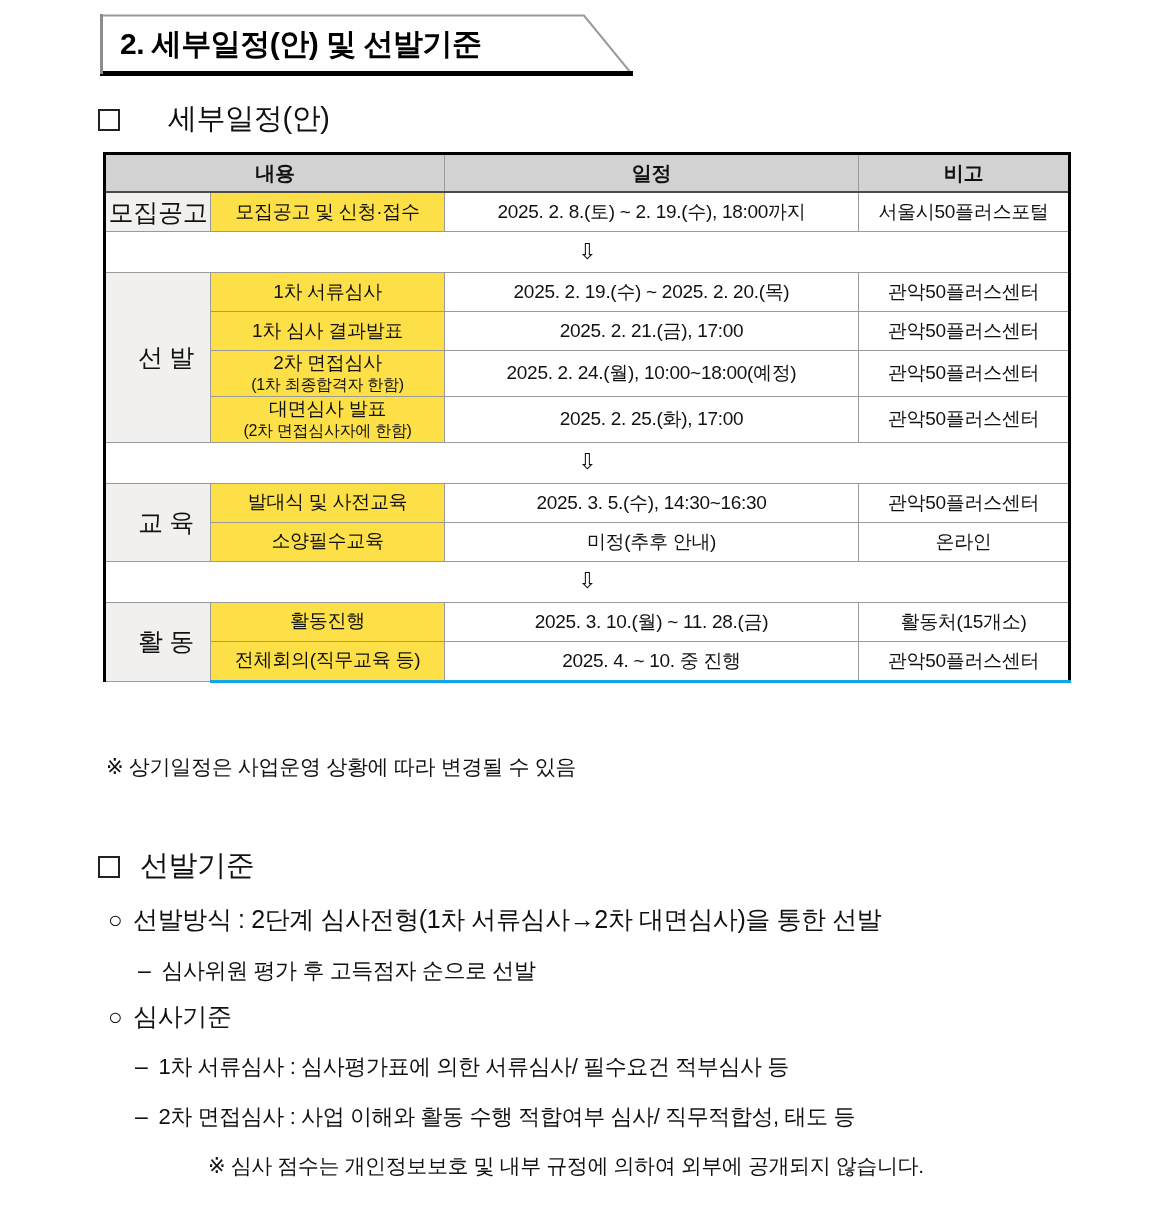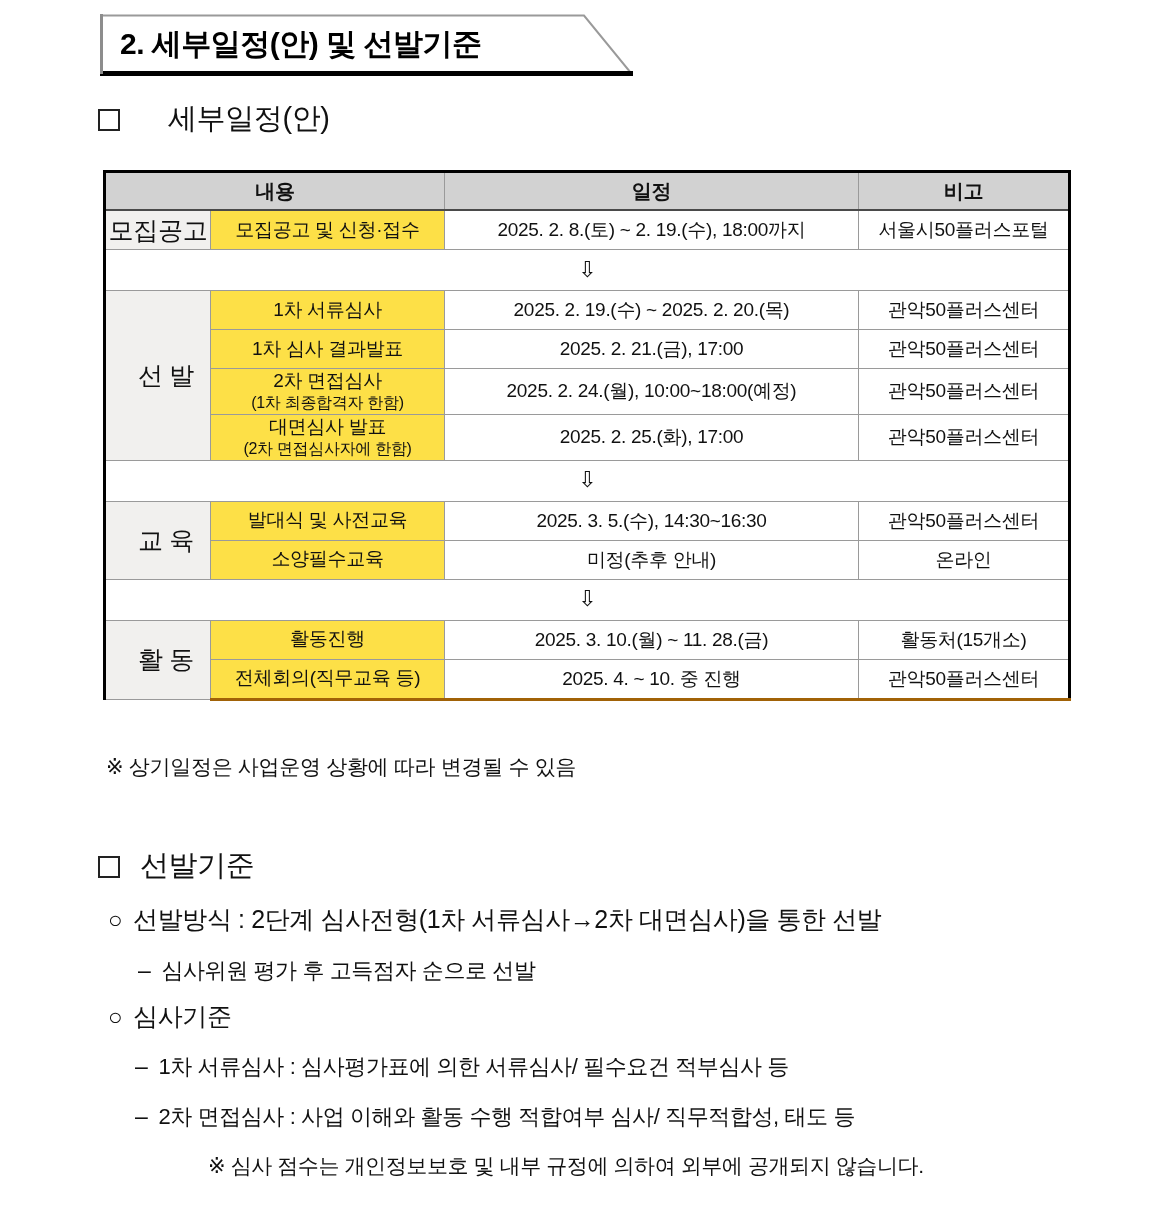--- a/index.html
+++ b/index.html
@@ -65,21 +65,21 @@
     top: 1px;
   }
 
   #heading-schedule { left: 98px; top: 99px; gap: 48px; }
   #heading-criteria { left: 98px; top: 846px; gap: 20px; }
 
   
   .sched-table {
     position: absolute;
     left: 103px;
-    top: 170px;
+    top: 152px;
     width: 965px;
     border-collapse: collapse;
     table-layout: fixed;
     font-size: 19px;
   }
   .sched-table td, .sched-table th {
     border: 1px solid #9a9a9a;
     padding: 0;
     text-align: center;
     vertical-align: middle;
@@ -133,21 +133,21 @@
     font-size: 22px;
     line-height: 1;
     display: inline-block;
     color: #111;
     font-family: "DejaVu Sans", sans-serif;
   }
 
   
   .sched-table .edge-left  { border-left: 3px solid #000; }
   .sched-table .edge-right { border-right: 3px solid #000; }
-  .sched-table tr.last-row td { border-bottom: 3px solid #a16207; }
+  .sched-table tr.last-row td { border-bottom: 3px solid #0ea5e9; }
   .sched-table thead th.edge-left  { border-left: 3px solid #000; }
   .sched-table thead th.edge-right { border-right: 3px solid #000; }
 
   
   .note-line {
     position: absolute;
     font-size: 21px;
     color: #111;
     white-space: nowrap;
     letter-spacing: -0.3px;

